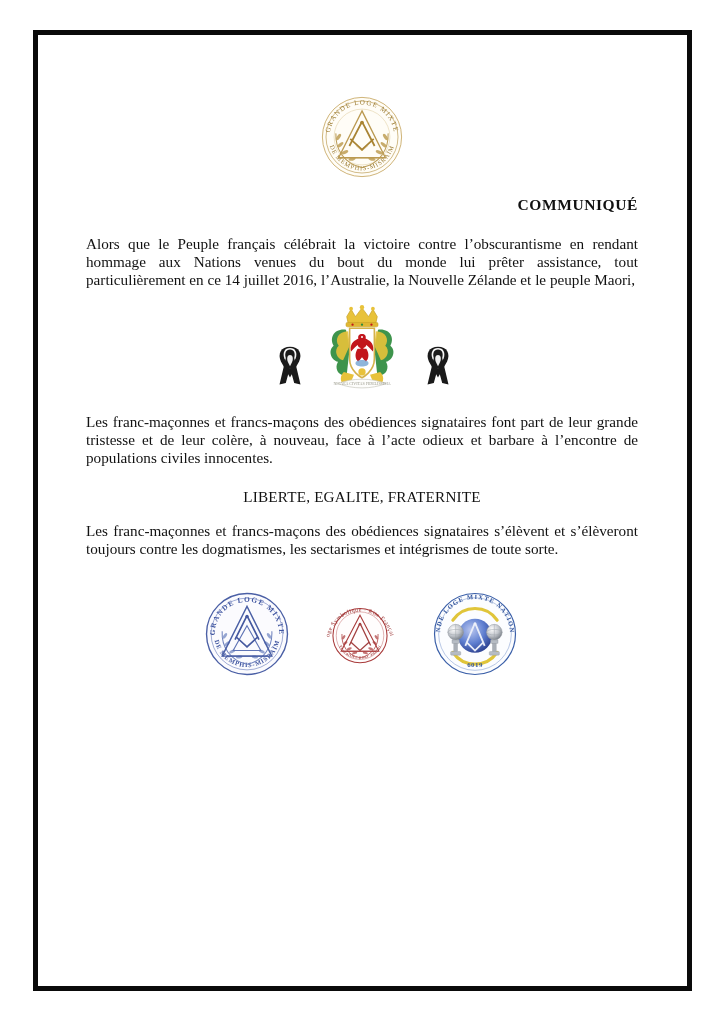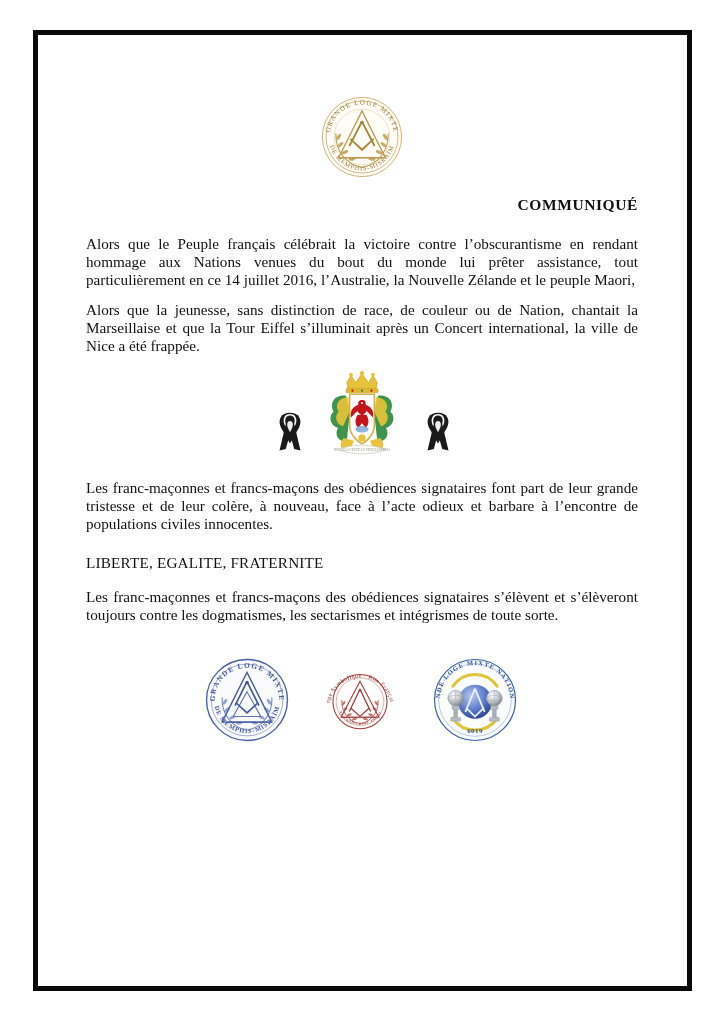--- a/index.html
+++ b/index.html
@@ -66,20 +66,21 @@
     text-align: justify;
     text-justify: inter-word;
     margin: 0 0 12px 0;
     hyphens: none;
   }
   p.first { margin-top: 21px; }
 
   .motto {
     font-size: 15.2px;
     line-height: 23px;
+    text-align: center;
     margin: 18px 0 14px 0;
     letter-spacing: 0.2px;
   }
 
   
   .arms-band {
     height: 104px;
     margin: 6px 0 8px 0;
     position: relative;
   }
@@ -142,21 +143,20 @@
         <path d="M74,104 L100,128 L126,104" fill="none" stroke="#a98433" stroke-width="4"></path>
         <circle cx="100" cy="68" r="4" fill="#a98433"></circle>
         <path d="M86,118 L100,131 L114,118" fill="none" stroke="#c3a45e" stroke-width="2"></path>
         <line x1="56" y1="146" x2="144" y2="146" stroke="#bb9a52" stroke-width="2.4"></line>
       </svg>
     </div>
 
     <h1 class="communique">COMMUNIQUÉ</h1>
 
     <p class="para first">Alors que le Peuple français célébrait la victoire contre l’obscurantisme en rendant hommage aux Nations venues du bout du monde lui prêter assistance, tout particulièrement en ce 14 juillet 2016, l’Australie, la Nouvelle Zélande et le peuple Maori,</p>
-    <p class="para">Alors que la jeunesse, sans distinction de race, de couleur ou de Nation, chantait la Marseillaise et que la Tour Eiffel s’illuminait après un Concert international, la ville de Nice a été frappée.</p>
 
     <div class="arms-band">
 
       <svg class="ribbon-left" width="28" height="52" viewBox="0 0 40 74">
         <path d="M20,8 C 7,8 2,18 7,29 L 20,52 L 33,29 C 38,18 33,8 20,8 Z" fill="#1a1a1a"></path>
         <path d="M20,10 C 12,10 9,17 12,25 L 20,40 L 28,25 C 31,17 28,10 20,10 Z" fill="#f7f7f7"></path>
         <path d="M20,12 C 14,12 12,18 14,24 L 5,62 L 14,60 L 20,38 L 26,60 L 35,62 L 26,24 C 28,18 26,12 20,12 Z" fill="#1a1a1a"></path>
         <path d="M20,20 C 16,20 15,25 17,30 L 20,36 L 23,30 C 25,25 24,20 20,20 Z" fill="#efefef"></path>
       </svg>
 

